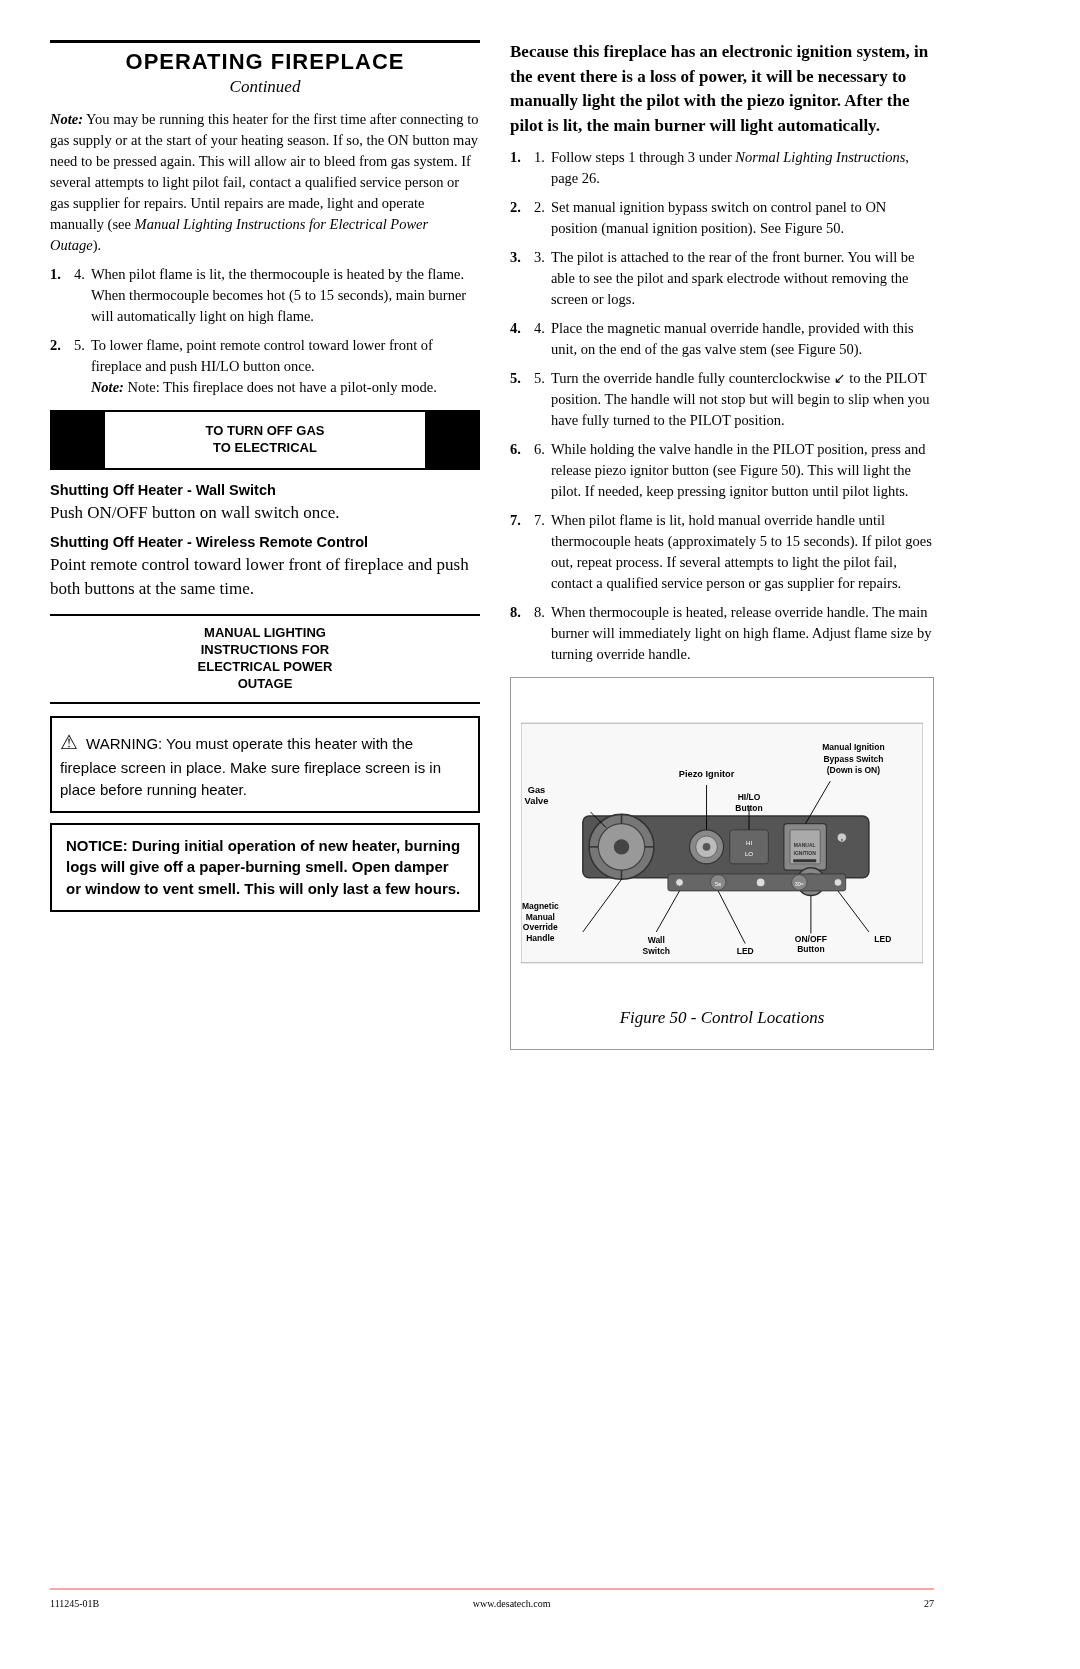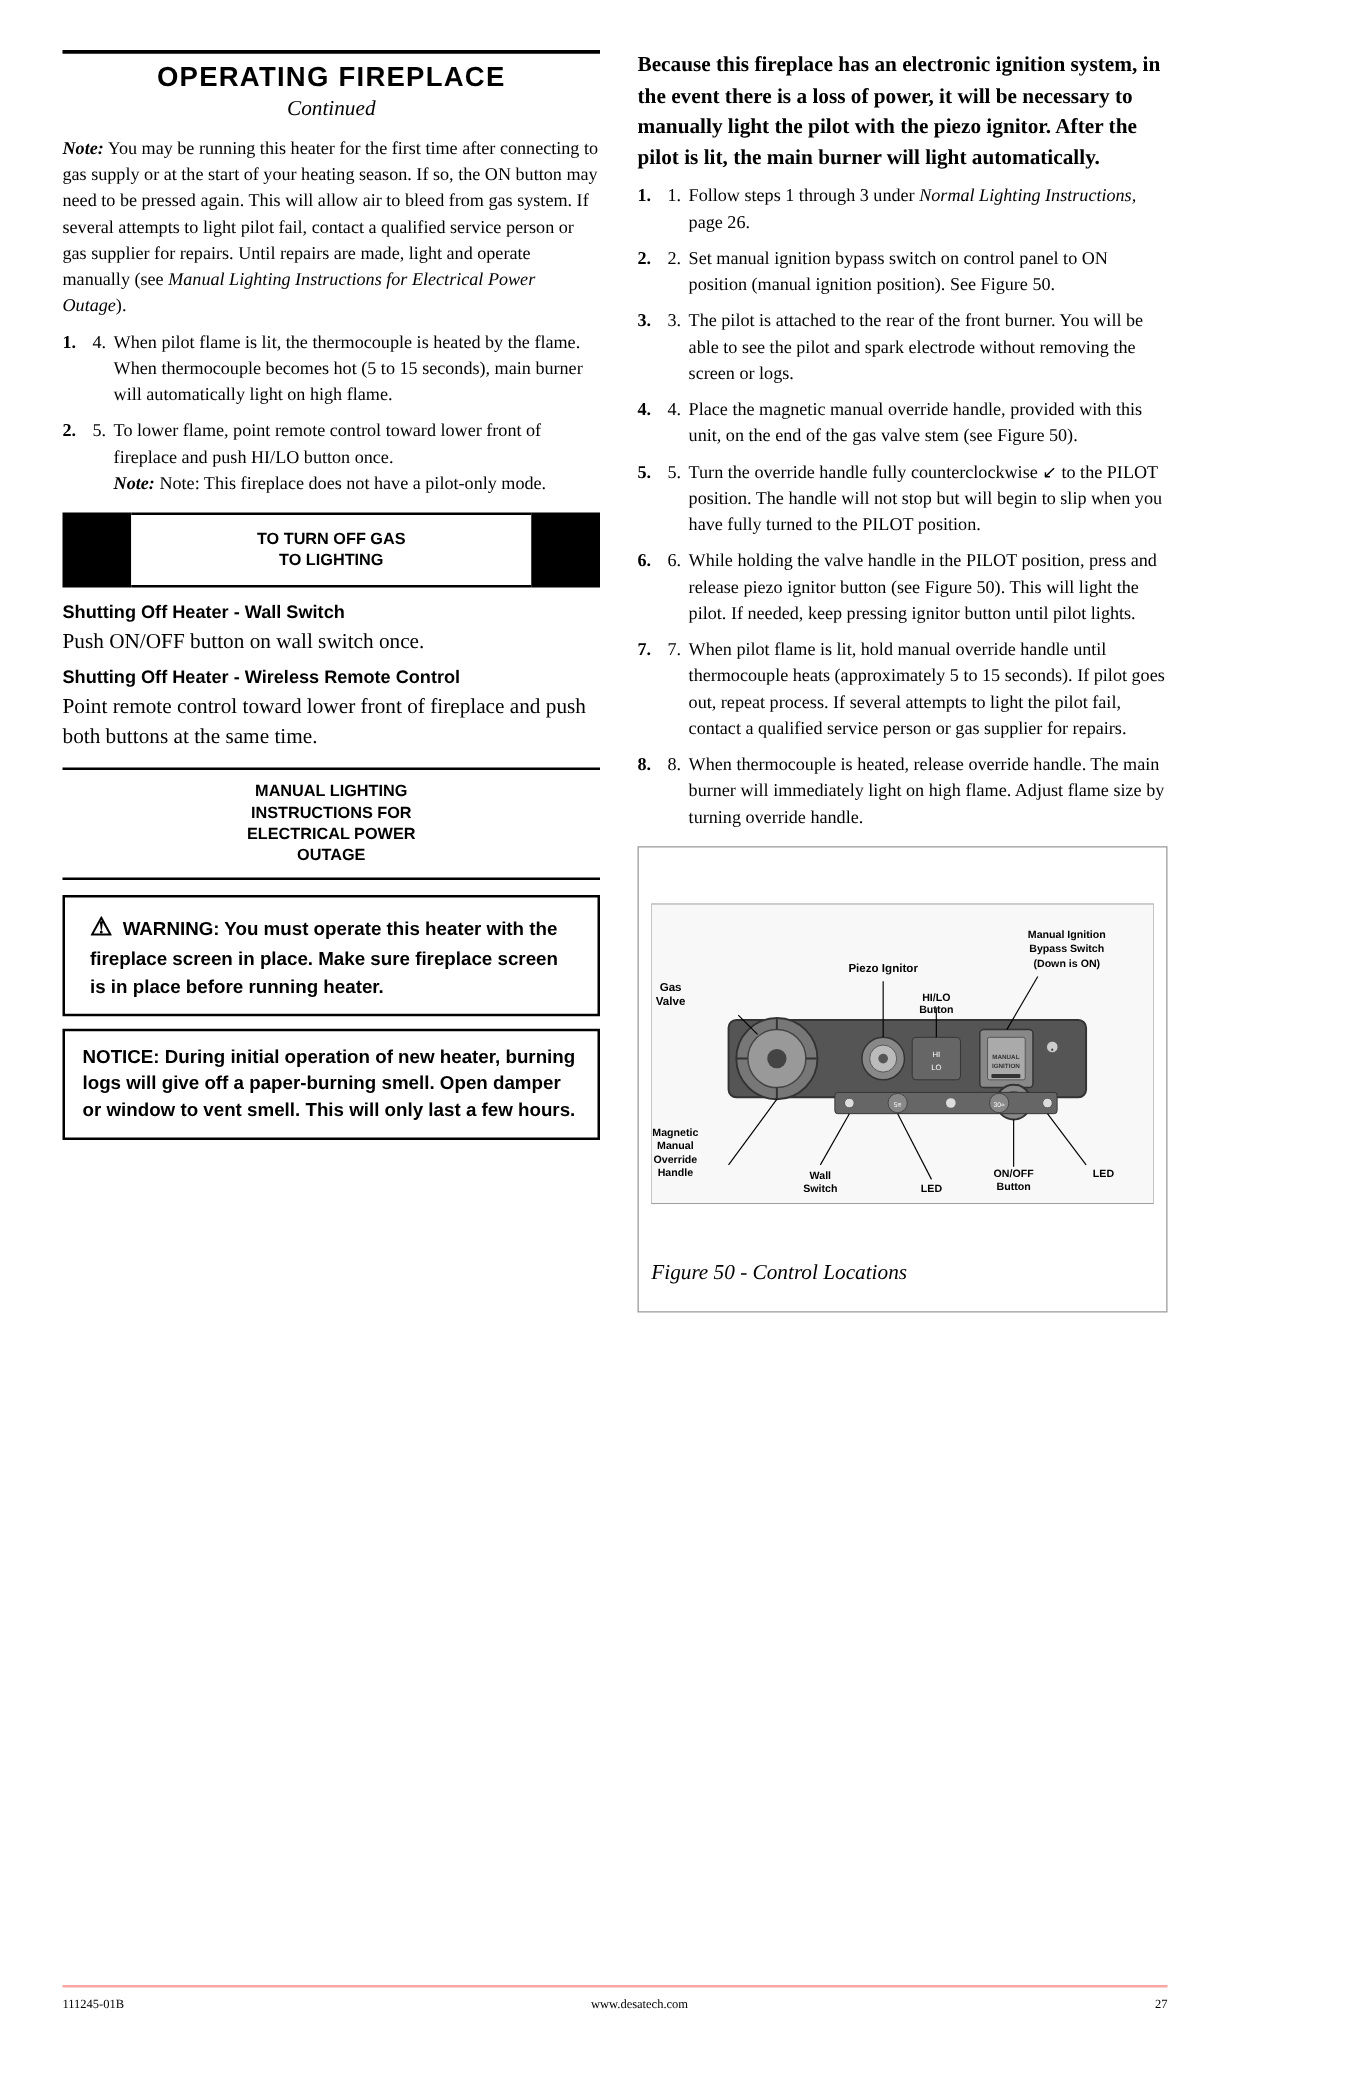--- a/index.html
+++ b/index.html
@@ -138,25 +138,25 @@
       font-family: Arial, Helvetica, sans-serif;
       font-weight: bold;
       font-size: 14.5px;
       margin-bottom: 3px;
       margin-top: 6px;
     }
 
     
     .warning-box {
       border: 2px solid #000;
-      padding: 10px 20px;
+      padding: 10px 8px;
       margin: 10px 0;
       font-family: Arial, Helvetica, sans-serif;
       font-size: 15px;
-      font-weight: bold;
+      font-weight: normal;
       line-height: 1.45;
     }
 
     .warning-box .warn-icon {
       font-size: 20px;
       margin-right: 4px;
     }
 
     
     .notice-box {
@@ -171,20 +171,21 @@
 
     
     .figure-area {
       border: 1px solid #999;
       margin-top: 12px;
       padding: 10px;
       background: #fff;
     }
 
     .figure-caption {
+      text-align: center;
       font-style: italic;
       font-size: 14px;
       margin-top: 8px;
     }
 
     
     .page-footer {
       display: flex;
       justify-content: space-between;
       align-items: center;
@@ -239,21 +240,21 @@
             <b><i>Note:</i></b> <span>Note: This fireplace does not have a pilot-only mode.</span>
           </span>
         </li>
       </ul>
 
       <div class="banner-turn-off">
         <div class="banner-black-sq"></div>
         <div class="banner-text-center">
           <span>
             <span>TO TURN OFF GAS</span><br>
-            <span>TO LIGHTING</span>
+            <span>TO ELECTRICAL</span>
           </span>
         </div>
         <div class="banner-black-sq"></div>
       </div>
 
       <div class="subhead">Shutting Off Heater - Wall Switch</div>
       <p>Push ON/OFF button on wall switch once.</p>
 
       <div class="subhead">Shutting Off Heater - Wireless Remote Control</div>
       <p>Point remote control toward lower front of fireplace and push both buttons at the same time.</p>

